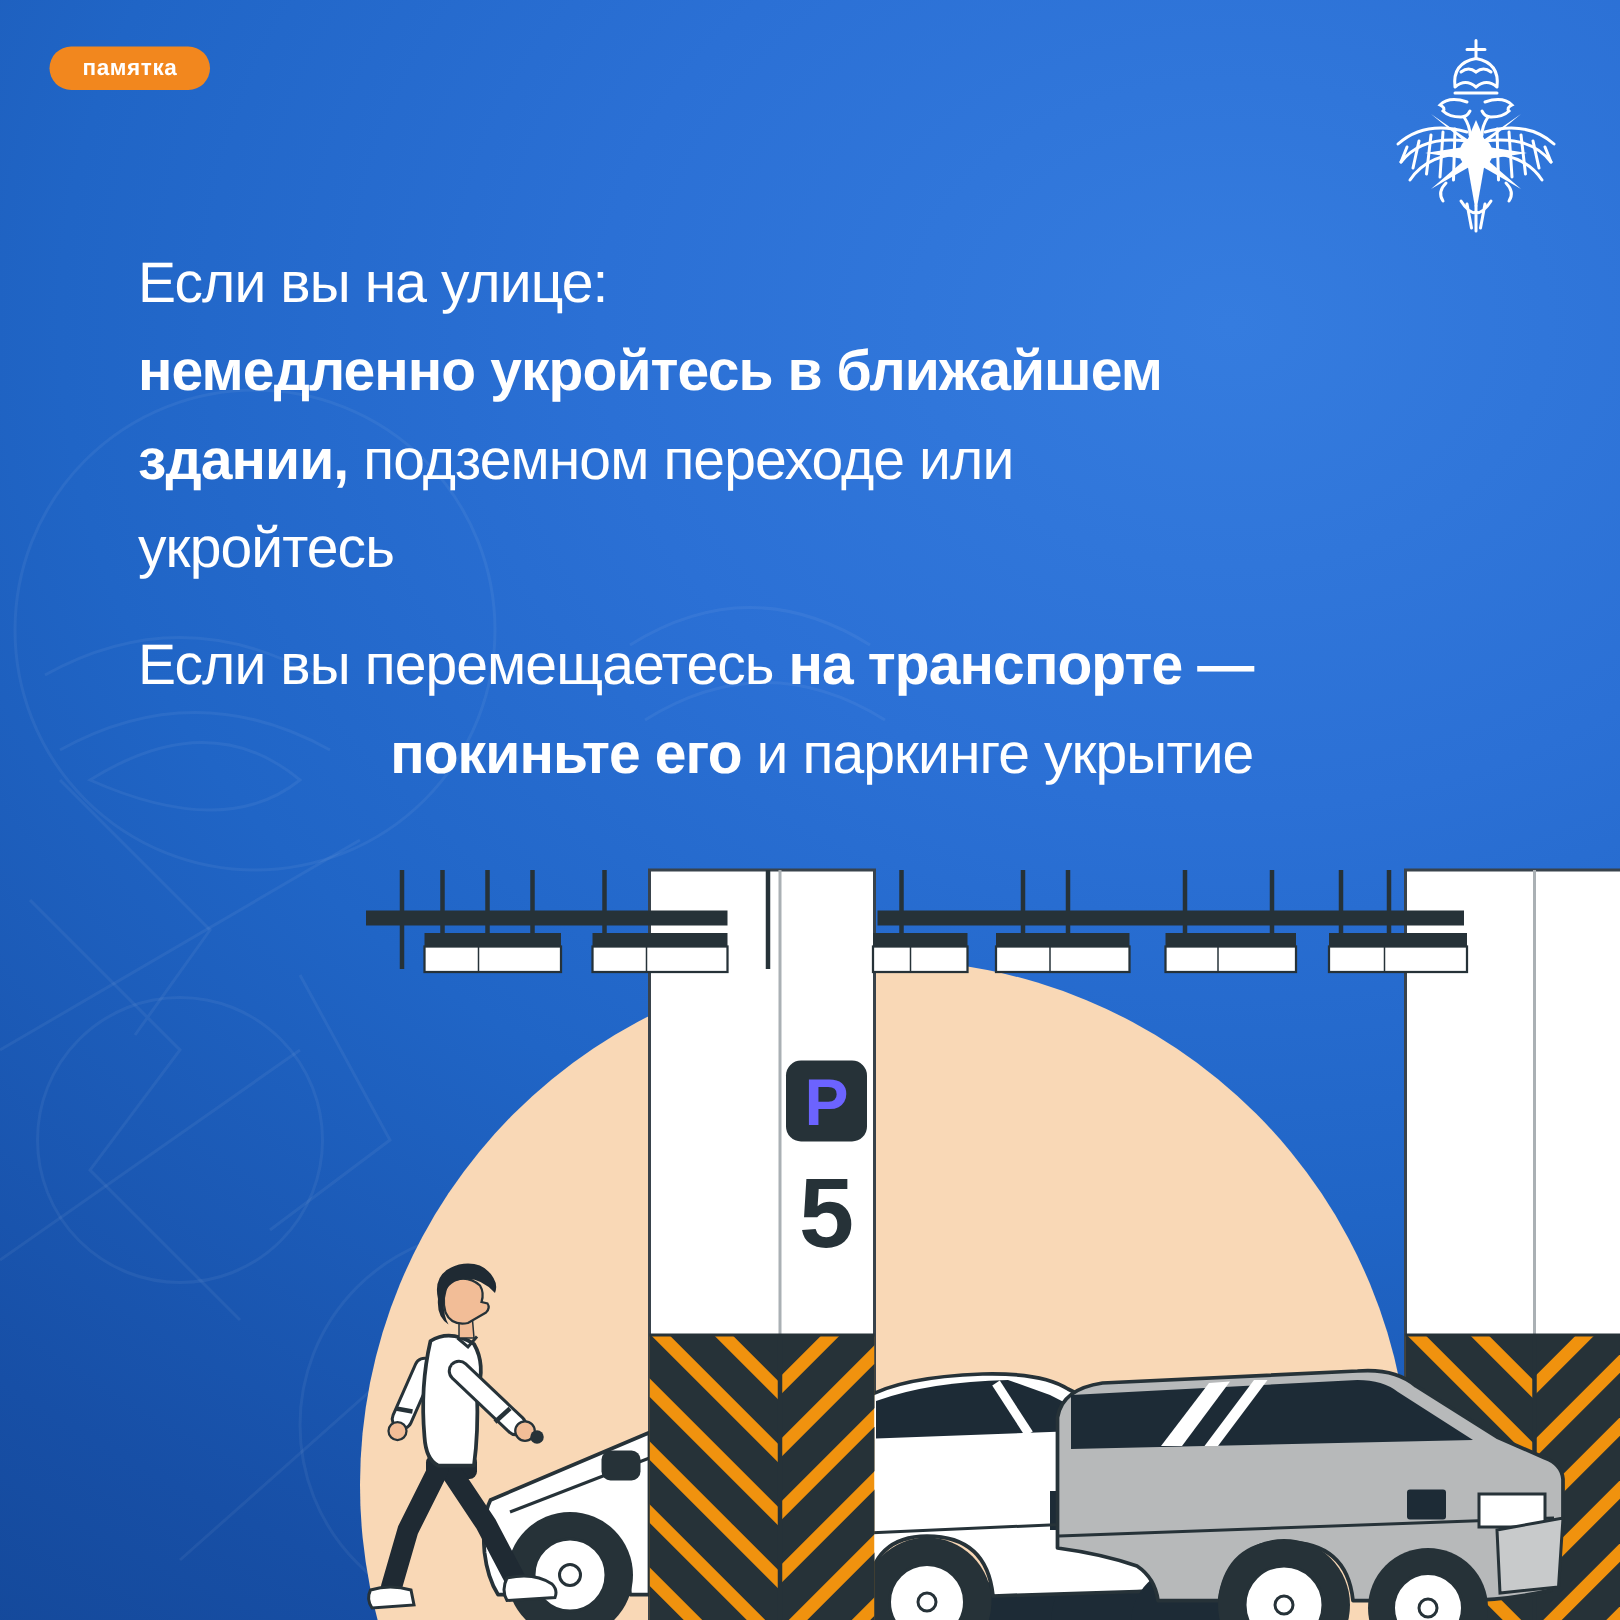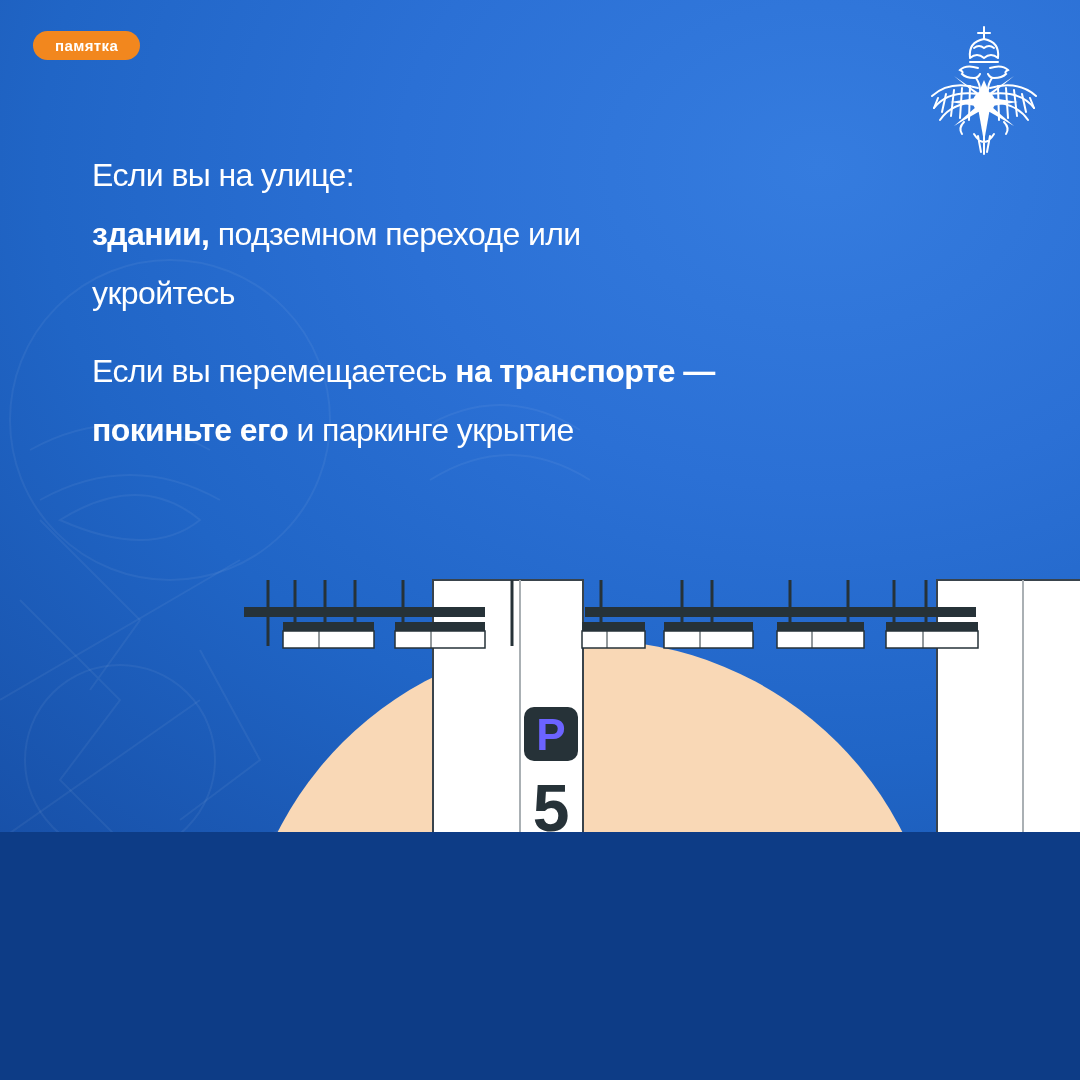--- a/index.html
+++ b/index.html
@@ -1,33 +1,33 @@
 <!DOCTYPE html>
 <html><head>
 <meta charset="utf-8">
 <style>
   html,body{margin:0;padding:0;background:#0d3c86;}
   .stage{
-    position:relative;width:1080px;height:832px;overflow:hidden;
+    position:relative;width:1080px;height:1080px;overflow:hidden;
     background:
       radial-gradient(1500px 1150px at 76% 20%, #357cdf 0%, #2b70d5 28%, #2065c6 52%, #174fa6 82%, #134695 100%);
     font-family:"Liberation Sans", sans-serif;
   }
   .bg-pattern{position:absolute;left:0;top:0;width:1080px;height:1080px;pointer-events:none;}
   .badge{
     position:absolute;left:33px;top:31px;height:29px;padding:0 22px;
     border-radius:15px;background:#F2871E;color:#ffffff;
     font-size:15px;line-height:29px;font-weight:700;letter-spacing:.4px;
   }
   .emblem{position:absolute;left:924px;top:24px;width:120px;height:140px;}
   .memo{
-    position:absolute;left:92px;top:146px;color:#ffffff;
-    font-size:32px;line-height:59px;font-weight:400;letter-spacing:-0.6px;
+    position:absolute;left:92px;top:160px;color:#ffffff;
+    font-size:38px;line-height:59px;font-weight:400;letter-spacing:-0.6px;
   }
-  .memo .para + .para{margin-top:19px;}
+  .memo .para + .para{margin-top:19px;text-align:right;}
   .memo .line{white-space:nowrap;}
   .memo .b{font-weight:700;}
   .illus{position:absolute;left:0;top:560px;width:1080px;height:520px;}
 </style>
 </head>
 <body>
 
 <div class="stage">
 
   <svg class="bg-pattern" viewBox="0 0 1080 1080">
@@ -69,20 +69,21 @@
       <polygon points="60,78 53,71 30,52 56,70"></polygon>
       <polygon points="60,78 68,83 90,102 64,87"></polygon>
       <polygon points="60,78 52,83 30,102 56,87"></polygon>
       <circle cx="60" cy="78" r="11"></circle>
     </g>
   </svg>
 
   <div class="memo">
     <div class="para">
         <div class="line"><span>Если вы на улице:</span></div>
+        <div class="line"><span class="b">немедленно укройтесь в ближайшем</span></div>
         <div class="line"><span class="b">здании,</span><span> подземном переходе или</span></div>
         <div class="line"><span>укройтесь</span></div>
       </div>
     <div class="para">
         <div class="line"><span>Если вы перемещаетесь </span><span class="b">на транспорте —</span></div>
         <div class="line"><span class="b">покиньте его</span><span> и паркинге укрытие</span></div>
       </div>
   </div>
 
   <svg class="illus" viewBox="0 0 1080 520">

